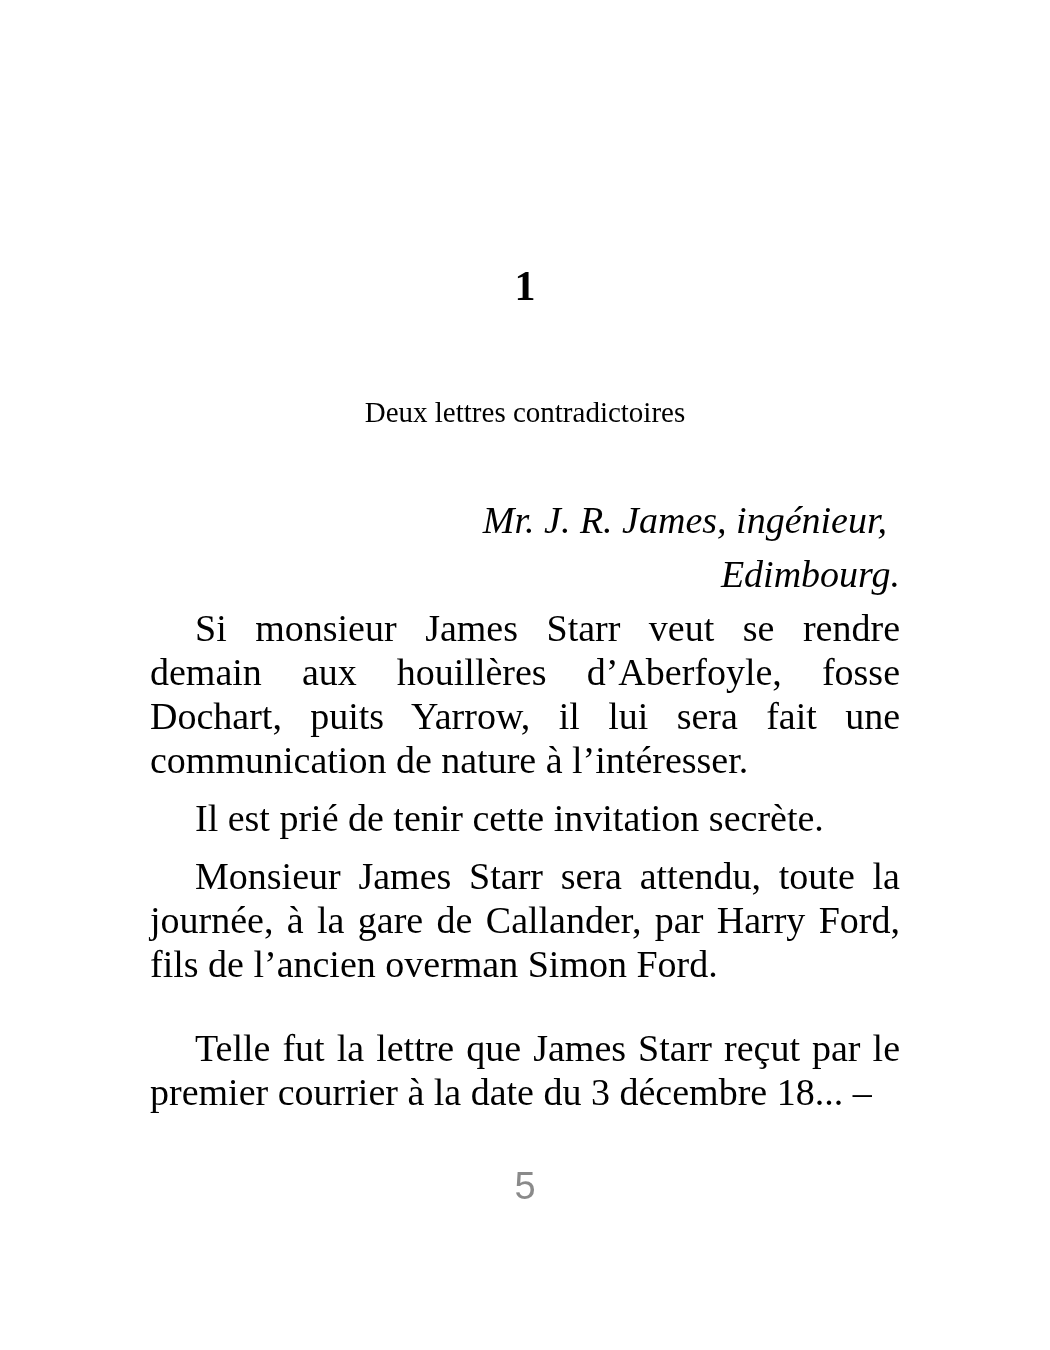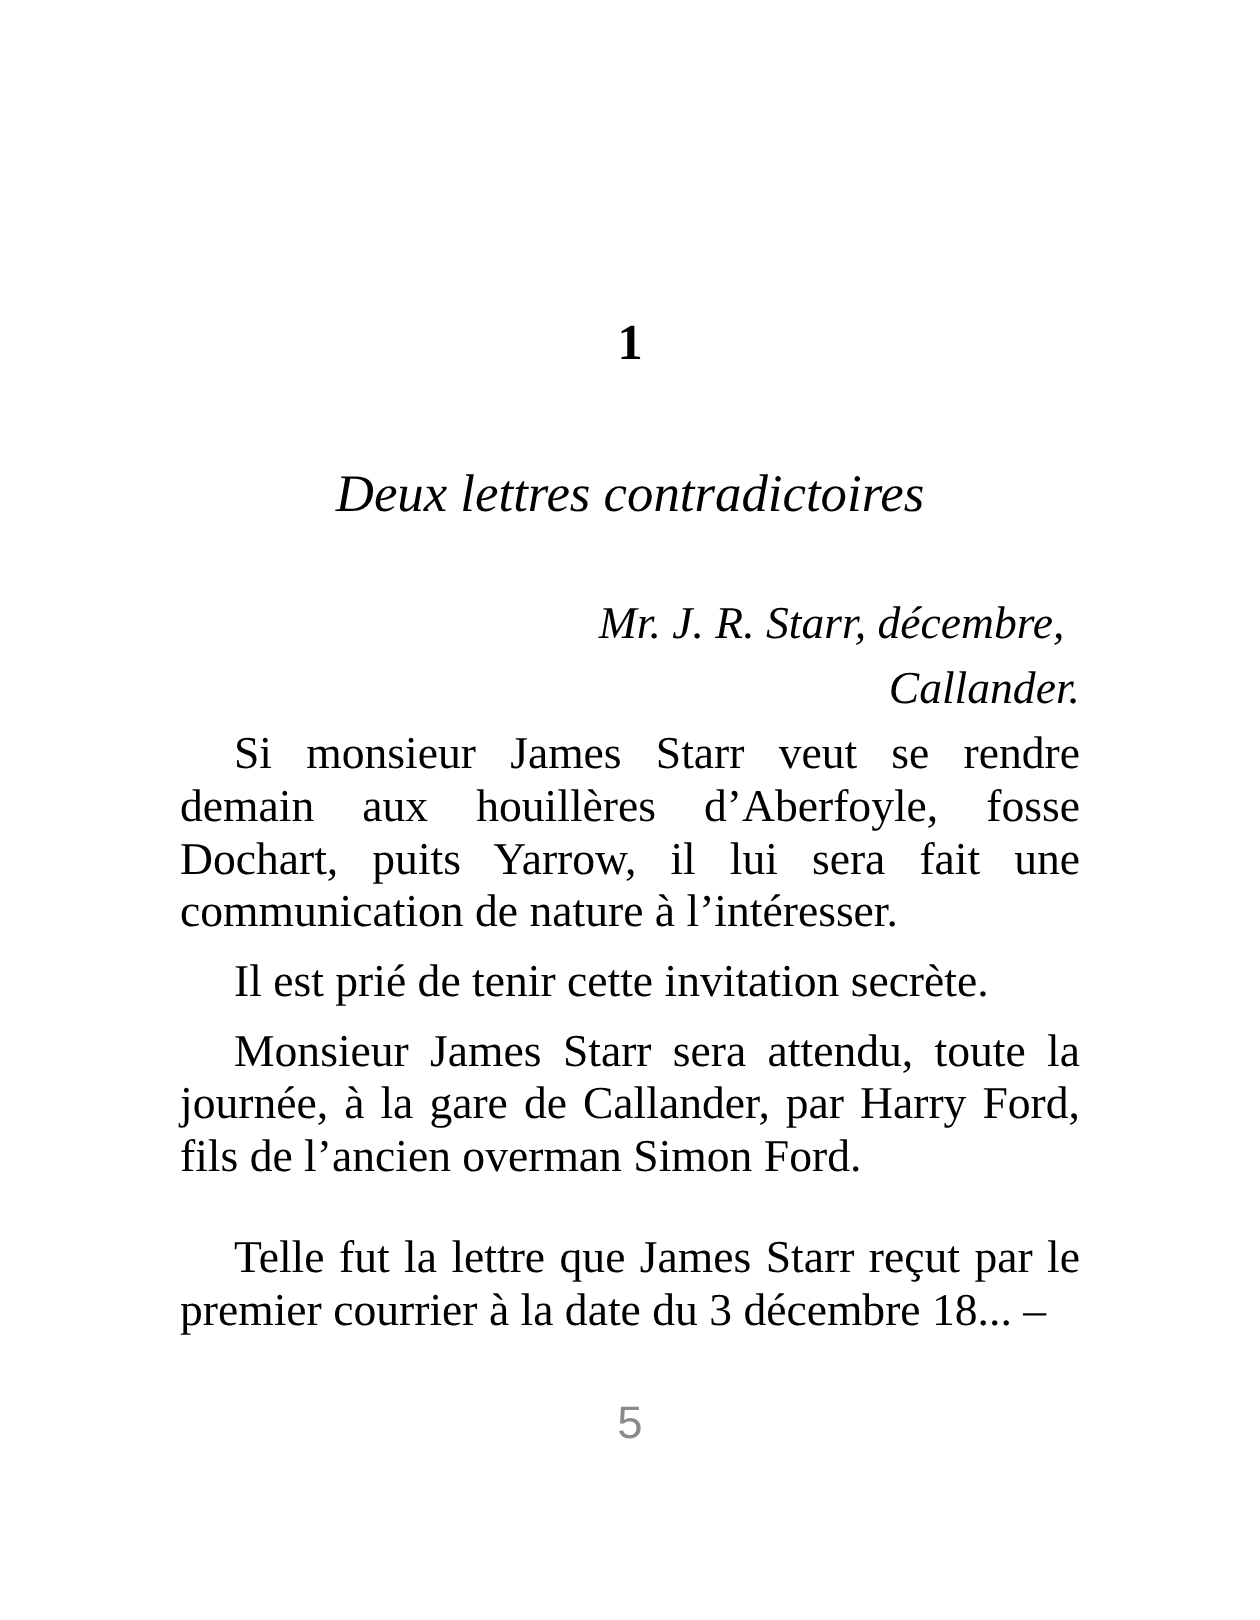--- a/index.html
+++ b/index.html
@@ -27,22 +27,21 @@
     text-align: center;
     font-weight: bold;
     font-style: normal;
     font-size: 42px;
     line-height: 48px;
   }
   .chapter-title {
     margin: 78px 0 0 0;
     text-align: center;
     font-weight: normal;
-    font-style: italic;
-    font-size: 44px;
+    font-size: 29px;
     line-height: 48px;
   }
   .address {
     margin-top: 62px;
     text-align: right;
     font-style: italic;
   }
   .address-line {
     margin: 0 0 10px 0;
     line-height: 44px;
@@ -78,22 +77,22 @@
 <body>
 
 <div class="page">
   <div class="content">
 
     <h1 class="chapter-number">1</h1>
 
     <h2 class="chapter-title">Deux lettres contradictoires</h2>
 
     <div class="address">
-      <p class="address-line indent-1">Mr. J. R. Starr, décembre,</p>
-      <p class="address-line indent-3">Callander.</p>
+      <p class="address-line indent-1">Mr. J. R. James, ingénieur,</p>
+      <p class="address-line indent-3">Edimbourg.</p>
     </div>
 
     <div class="letter-body">
       <p class="para">Si monsieur James Starr veut se rendre demain aux houillères d’Aberfoyle, fosse Dochart, puits Yarrow, il lui sera fait une communication de nature à l’intéresser.</p>
       <p class="para">Il est prié de tenir cette invitation secrète.</p>
       <p class="para">Monsieur James Starr sera attendu, toute la journée, à la gare de Callander, par Harry Ford, fils de l’ancien overman Simon Ford.</p>
     </div>
 
     <p class="para narration">Telle fut la lettre que James Starr reçut par le premier courrier à la date du 3 décembre 18... –</p>
 

